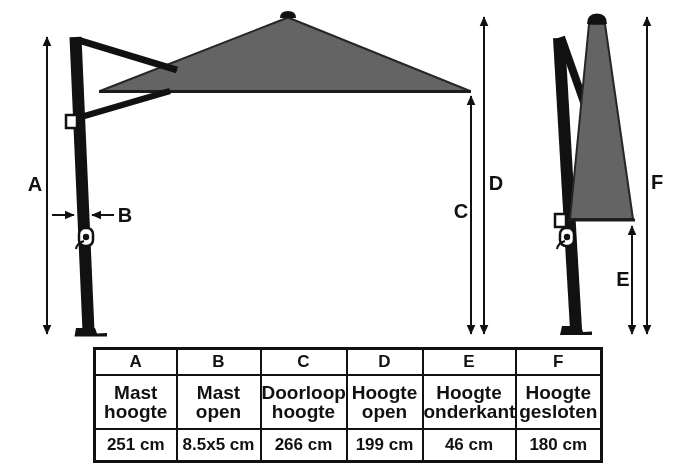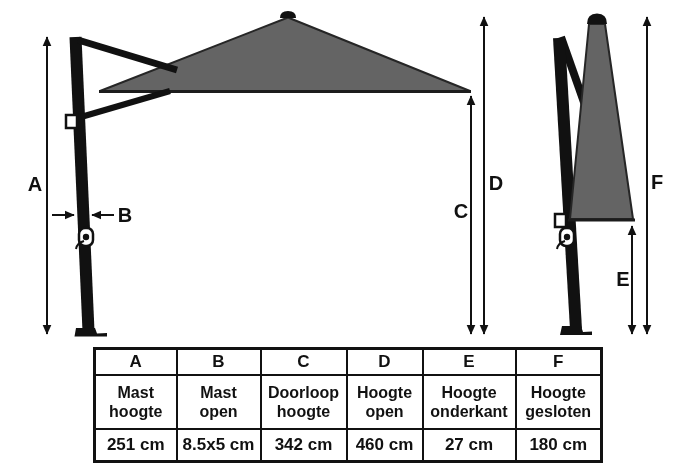--- a/index.html
+++ b/index.html
@@ -38,21 +38,21 @@
   }
   table.dims td {
     border: 2px solid #111;
     text-align: center;
     vertical-align: middle;
     padding: 0;
     overflow: hidden;
     white-space: nowrap;
   }
   tr.letter-row td   { height: 24px; font-size: 17px; font-weight: 700; }
-  tr.label-row td    { height: 52px; font-size: 16px; font-weight: 700; line-height: 19px; border-radius: 10px; }
+  tr.label-row td    { height: 52px; font-size: 19px; font-weight: 700; line-height: 19px; }
   tr.value-row td    { height: 30px; font-size: 17px; font-weight: 700; margin-left: 48px; }
   .lbl-line { display: block; }
 </style>
 </head>
 <body>
 
 <div id="stage">
 
   <svg id="diagram-svg" width="700" height="467" viewBox="0 0 700 467">
     <defs>
@@ -151,22 +151,22 @@
           <span class="lbl-line">onderkant</span>
         </td>
         <td>
           <span class="lbl-line">Hoogte</span>
           <span class="lbl-line">gesloten</span>
         </td>
       </tr>
       <tr class="value-row">
         <td>251 cm</td>
         <td>8.5x5 cm</td>
-        <td>342 cm</td>
-        <td>460 cm</td>
-        <td>27 cm</td>
+        <td>266 cm</td>
+        <td>199 cm</td>
+        <td>46 cm</td>
         <td>180 cm</td>
       </tr>
     </tbody>
       </table>
   </div>
 
 </div>
 
 </body></html>

